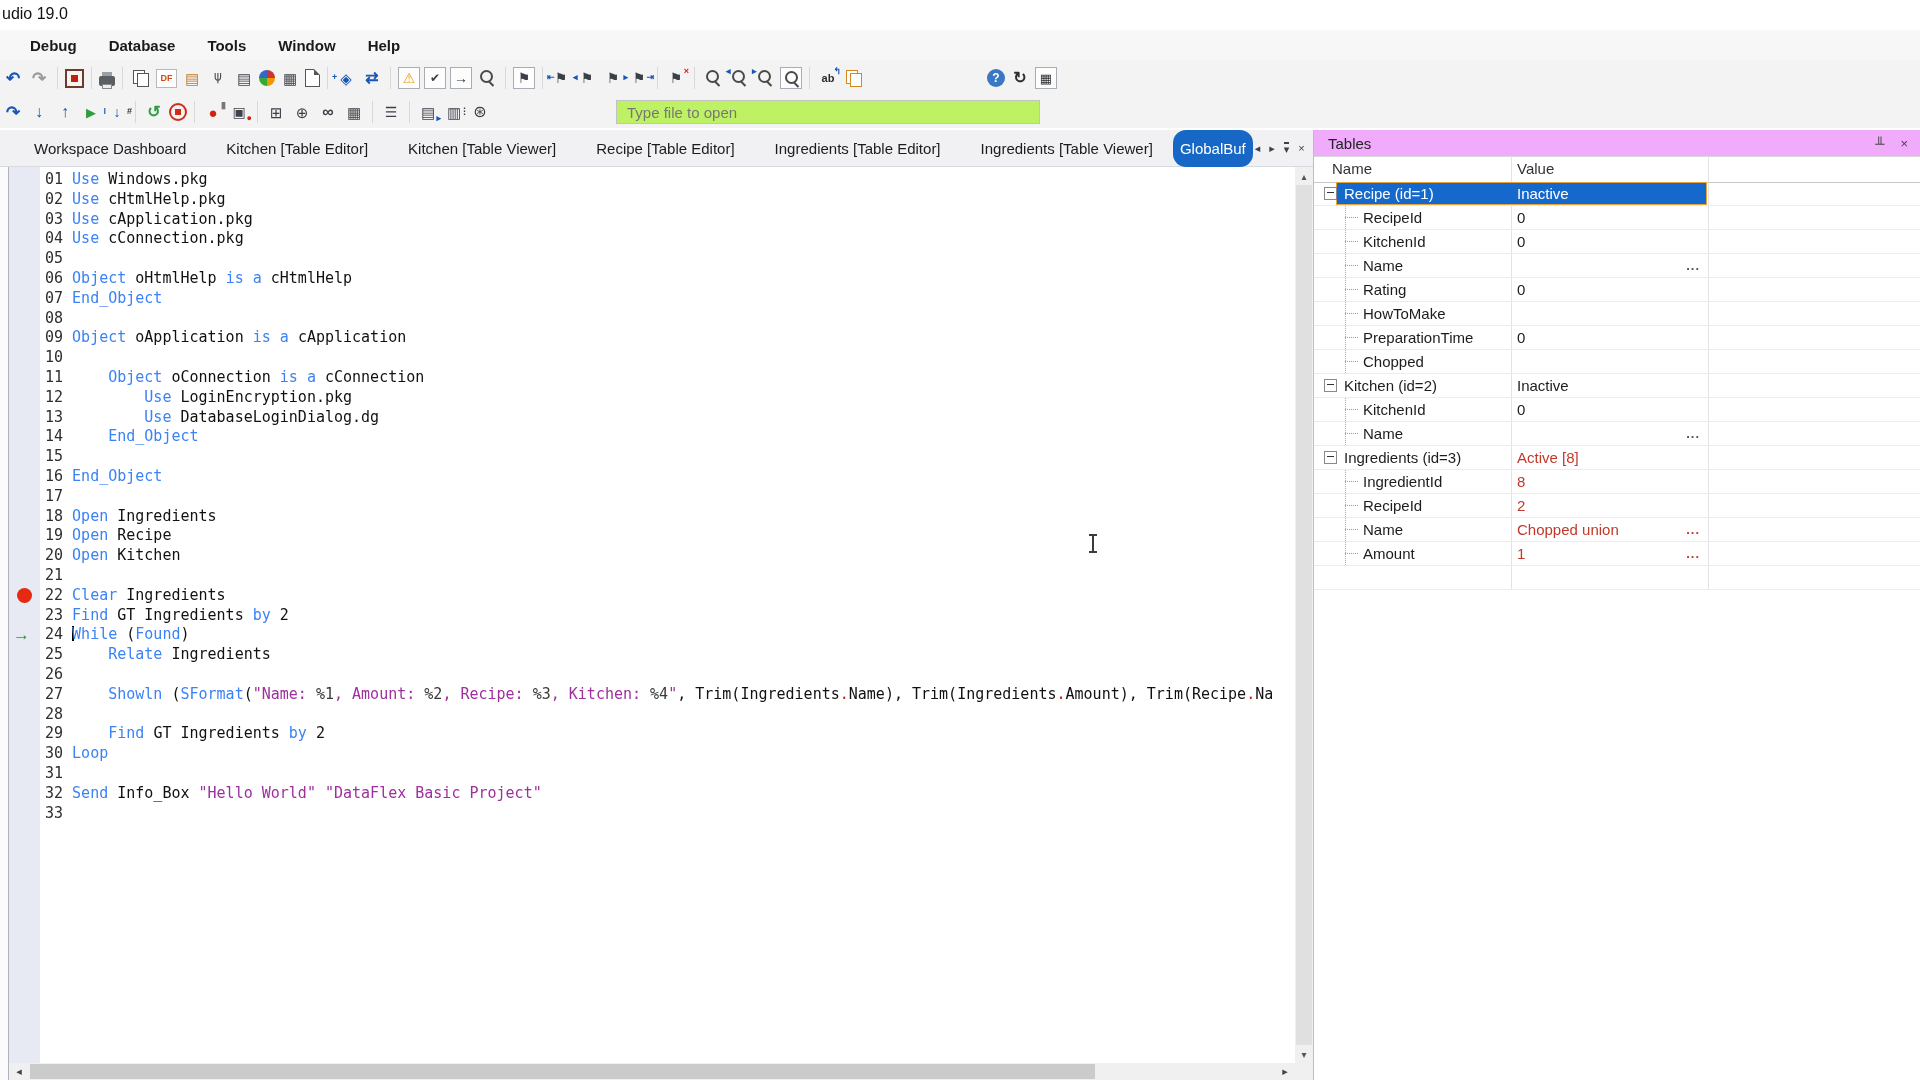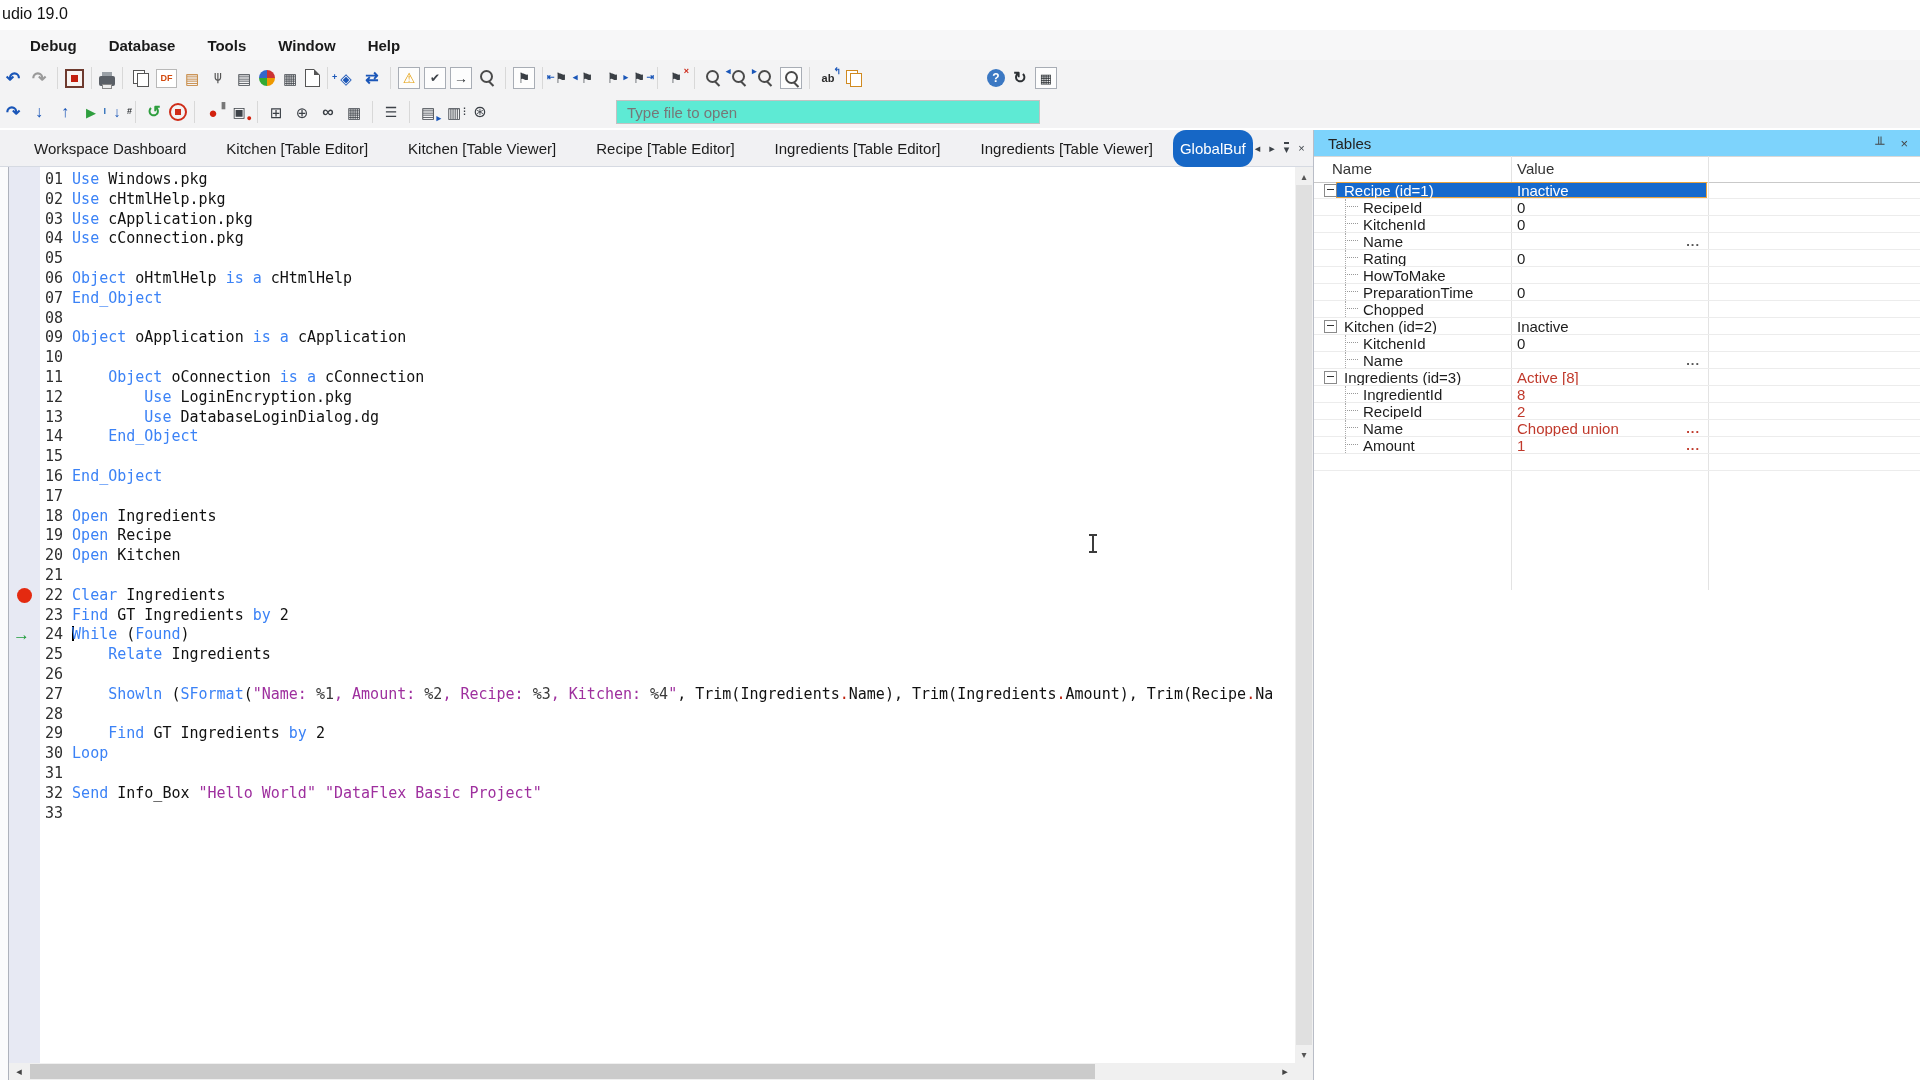--- a/index.html
+++ b/index.html
@@ -41,21 +41,21 @@
                     background:#eee;border:1px solid #888;}
   .k-pages::before{content:"";position:absolute;left:3px;top:3px;width:10px;height:12px;
                    background:#fff;border:1px solid var(--pc,#555);}
   .k-pages::after{content:"";position:absolute;left:7px;top:6px;width:10px;height:12px;
                   background:#fff;border:1px solid var(--pc,#555);}
   .k-page{width:13px;height:16px;border:1px solid #555;background:#fff;position:relative;}
   .k-page::after{content:"";position:absolute;right:-1px;top:-1px;border:3px solid #f3f3f4;
                  border-left-color:#555;border-bottom-color:#555;}
   
   .fileopen{position:absolute;left:616px;top:4px;width:424px;height:24px;border:1px solid #c2c2c2;
-            background:#5eead4;font-size:15px;color:#777;padding:0 0 0 10px;outline:none;
+            background:#bef264;font-size:15px;color:#777;padding:0 0 0 10px;outline:none;
             font-family:"Liberation Sans",sans-serif;box-sizing:border-box;}
   .fileopen::placeholder{color:#777;opacity:1;}
   
   .tabbar{position:absolute;left:0;top:130px;width:1313px;height:37px;background:#f1f1f3;
           border-bottom:1px solid #d6dae2;display:flex;align-items:center;padding-left:14px;
           box-sizing:border-box;}
   .tab{height:37px;display:flex;align-items:center;padding:0 20px;font-size:15px;color:#1c1c1c;
        white-space:nowrap;}
   .tab.active{background:#1667c6;color:#fff;max-width:72px;overflow:hidden;padding:0 7px;flex:0 0 auto;border-radius:13px;}
   .tab-controls{display:flex;align-items:center;gap:9px;margin-left:2px;color:#3c4248;font-size:11px;}
@@ -88,31 +88,31 @@
   .vs-thumb{position:absolute;left:1px;right:1px;top:18px;bottom:18px;background:#e0e0e0;}
   .hscroll{position:absolute;left:9px;right:18px;bottom:0;height:17px;background:#f0f0f0;}
   .hs-btn{position:absolute;top:0;width:20px;height:17px;display:flex;align-items:center;
           justify-content:center;font-size:11px;color:#444;}
   .hs-left{left:0;} .hs-right{right:0;}
   .hs-thumb{position:absolute;left:21px;top:1px;bottom:1px;width:1065px;background:#cbcbcb;}
   .sb-corner{position:absolute;right:0;bottom:0;width:18px;height:17px;background:#f0f0f0;}
   
   .panel{position:absolute;left:1313px;top:130px;right:0;bottom:0;background:#fff;
          border-left:1px solid #b9bdc7;}
-  .p-header{height:26px;background:#7dd3fc;border-bottom:1px solid #d8d8d8;display:flex;
+  .p-header{height:26px;background:#f0abfc;border-bottom:1px solid #d8d8d8;display:flex;
             align-items:center;padding:0 12px 0 14px;font-size:15px;color:#222;}
   .hicons{margin-left:auto;display:flex;gap:16px;font-size:13px;color:#444;}
   .p-cols{position:absolute;left:0;right:0;top:26px;height:26px;border-bottom:1px solid #c9c9c9;
           font-size:15px;color:#333;}
   .p-col-name{position:absolute;left:18px;top:4px;}
   .p-col-value{position:absolute;left:203px;top:4px;}
   .gl{position:absolute;width:1px;background:#e3e3e3;top:26px;height:434px;z-index:0;}
   .gl1{left:197px;} .gl2{left:394px;}
   .p-rows{position:absolute;left:0;right:0;top:52px;}
-  .trow{height:17px;display:flex;align-items:stretch;border-bottom:1px solid #ececec;
+  .trow{height:24px;display:flex;align-items:stretch;border-bottom:1px solid #ececec;
         position:relative;font-size:15px;color:#1c1c1c;box-sizing:border-box;}
   .trow .nm{flex:0 0 197px;display:flex;align-items:center;overflow:hidden;position:relative;}
   .trow .val{flex:0 0 197px;display:flex;align-items:center;padding-left:6px;overflow:hidden;
              position:relative;box-sizing:border-box;}
   .exp{width:11px;height:11px;border:1px solid #8a8a8a;background:#fff;margin:0 7px 0 10px;
        position:relative;flex:0 0 auto;}
   .exp::after{content:"";position:absolute;left:2px;right:2px;top:4px;border-top:1px solid #333;}
   .stub{width:13px;height:1px;border-top:1px dotted #999;margin:0 5px 0 31px;flex:0 0 auto;}
   .trow.child::before{content:"";position:absolute;left:31px;top:0;bottom:0;border-left:1px dotted #aaa;}
   .hl{position:absolute;left:22px;width:371px;top:0;bottom:0;background:#1569cd;

